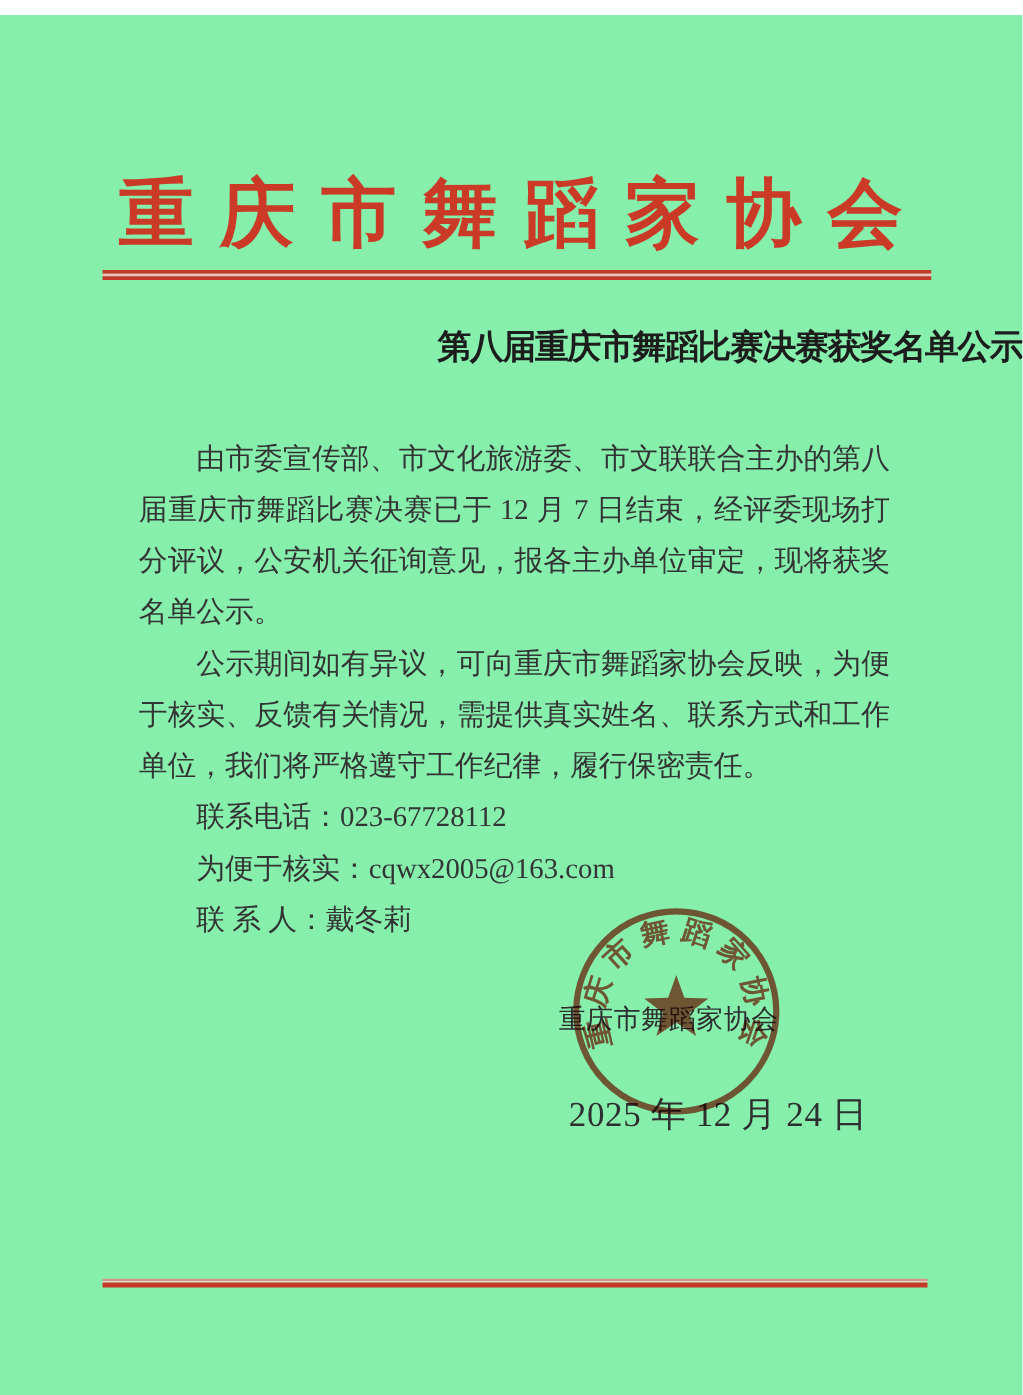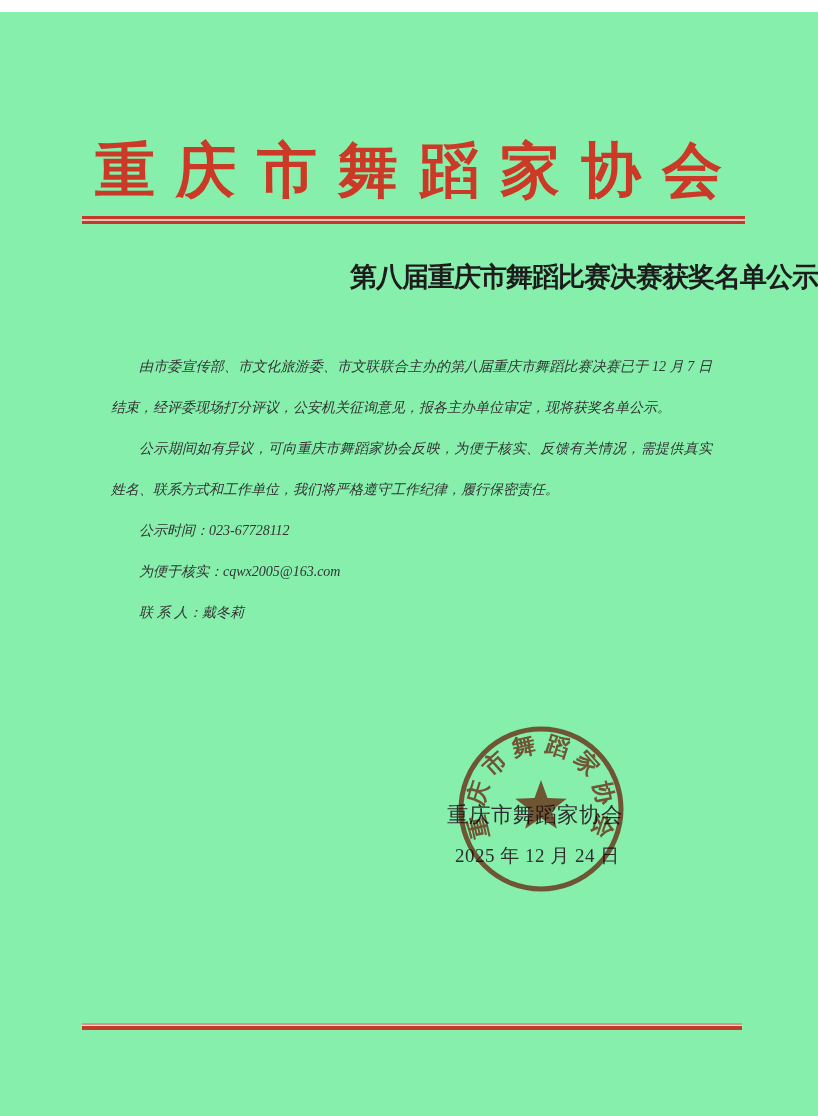--- a/index.html
+++ b/index.html
@@ -56,48 +56,47 @@
     letter-spacing: -1px;
     white-space: nowrap;
   }
 
   
   .body-block {
     position: absolute;
     top: 334px;
     left: 111px;
     width: 601px;
-    font-size: 14px;
+    font-size: 23px;
     line-height: 41px;
     color: #333333;
     text-align: justify;
-    font-style: italic;
   }
   .body-block p {
     margin: 0;
     text-indent: 2em;
   }
   .contact-line { white-space: nowrap; }
 
   
   .sig-org {
     position: absolute;
     top: 789px;
     left: 447px;
     font-size: 21.5px;
     line-height: 28px;
     color: #2e2e2e;
     letter-spacing: 0.5px;
     white-space: nowrap;
   }
   .sig-date {
     position: absolute;
-    top: 830px;
+    top: 867px;
     left: 455px;
-    font-size: 19px;
+    font-size: 28px;
     line-height: 28px;
     color: #2e2e2e;
     letter-spacing: 0.5px;
     white-space: nowrap;
   }
   .seal {
     position: absolute;
     top: 712px;
     left: 456px;
     width: 170px;
@@ -139,21 +138,21 @@
     <div class="thin"></div>
   </div>
 
   <div class="notice-title">第八届重庆市舞蹈比赛决赛获奖名单公示</div>
 
   <div class="body-block">
     <p>由市委宣传部、市文化旅游委、市文联联合主办的第八届重庆市舞蹈比赛决赛已于 12 月 7 日结束，经评委现场打分评议，公安机关征询意见，报各主办单位审定，现将获奖名单公示。</p>
     <p>公示期间如有异议，可向重庆市舞蹈家协会反映，为便于核实、反馈有关情况，需提供真实姓名、联系方式和工作单位，我们将严格遵守工作纪律，履行保密责任。</p>
 
 
-    <p class="contact-line"><span>公示时间：</span><span>023-67728112</span></p>
+    <p class="contact-line"><span>联系电话：</span><span>023-67728112</span></p>
 
     <p class="contact-line"><span>为便于核实：</span><span>cqwx2005@163.com</span></p>
 
     <p class="contact-line"><span>联 系 人：</span><span>戴冬莉</span></p>
   </div>
 
   <div class="sig-org">重庆市舞蹈家协会</div>
   <div class="sig-date">2025 年 12 月 24 日</div>
 
   <div class="seal">

